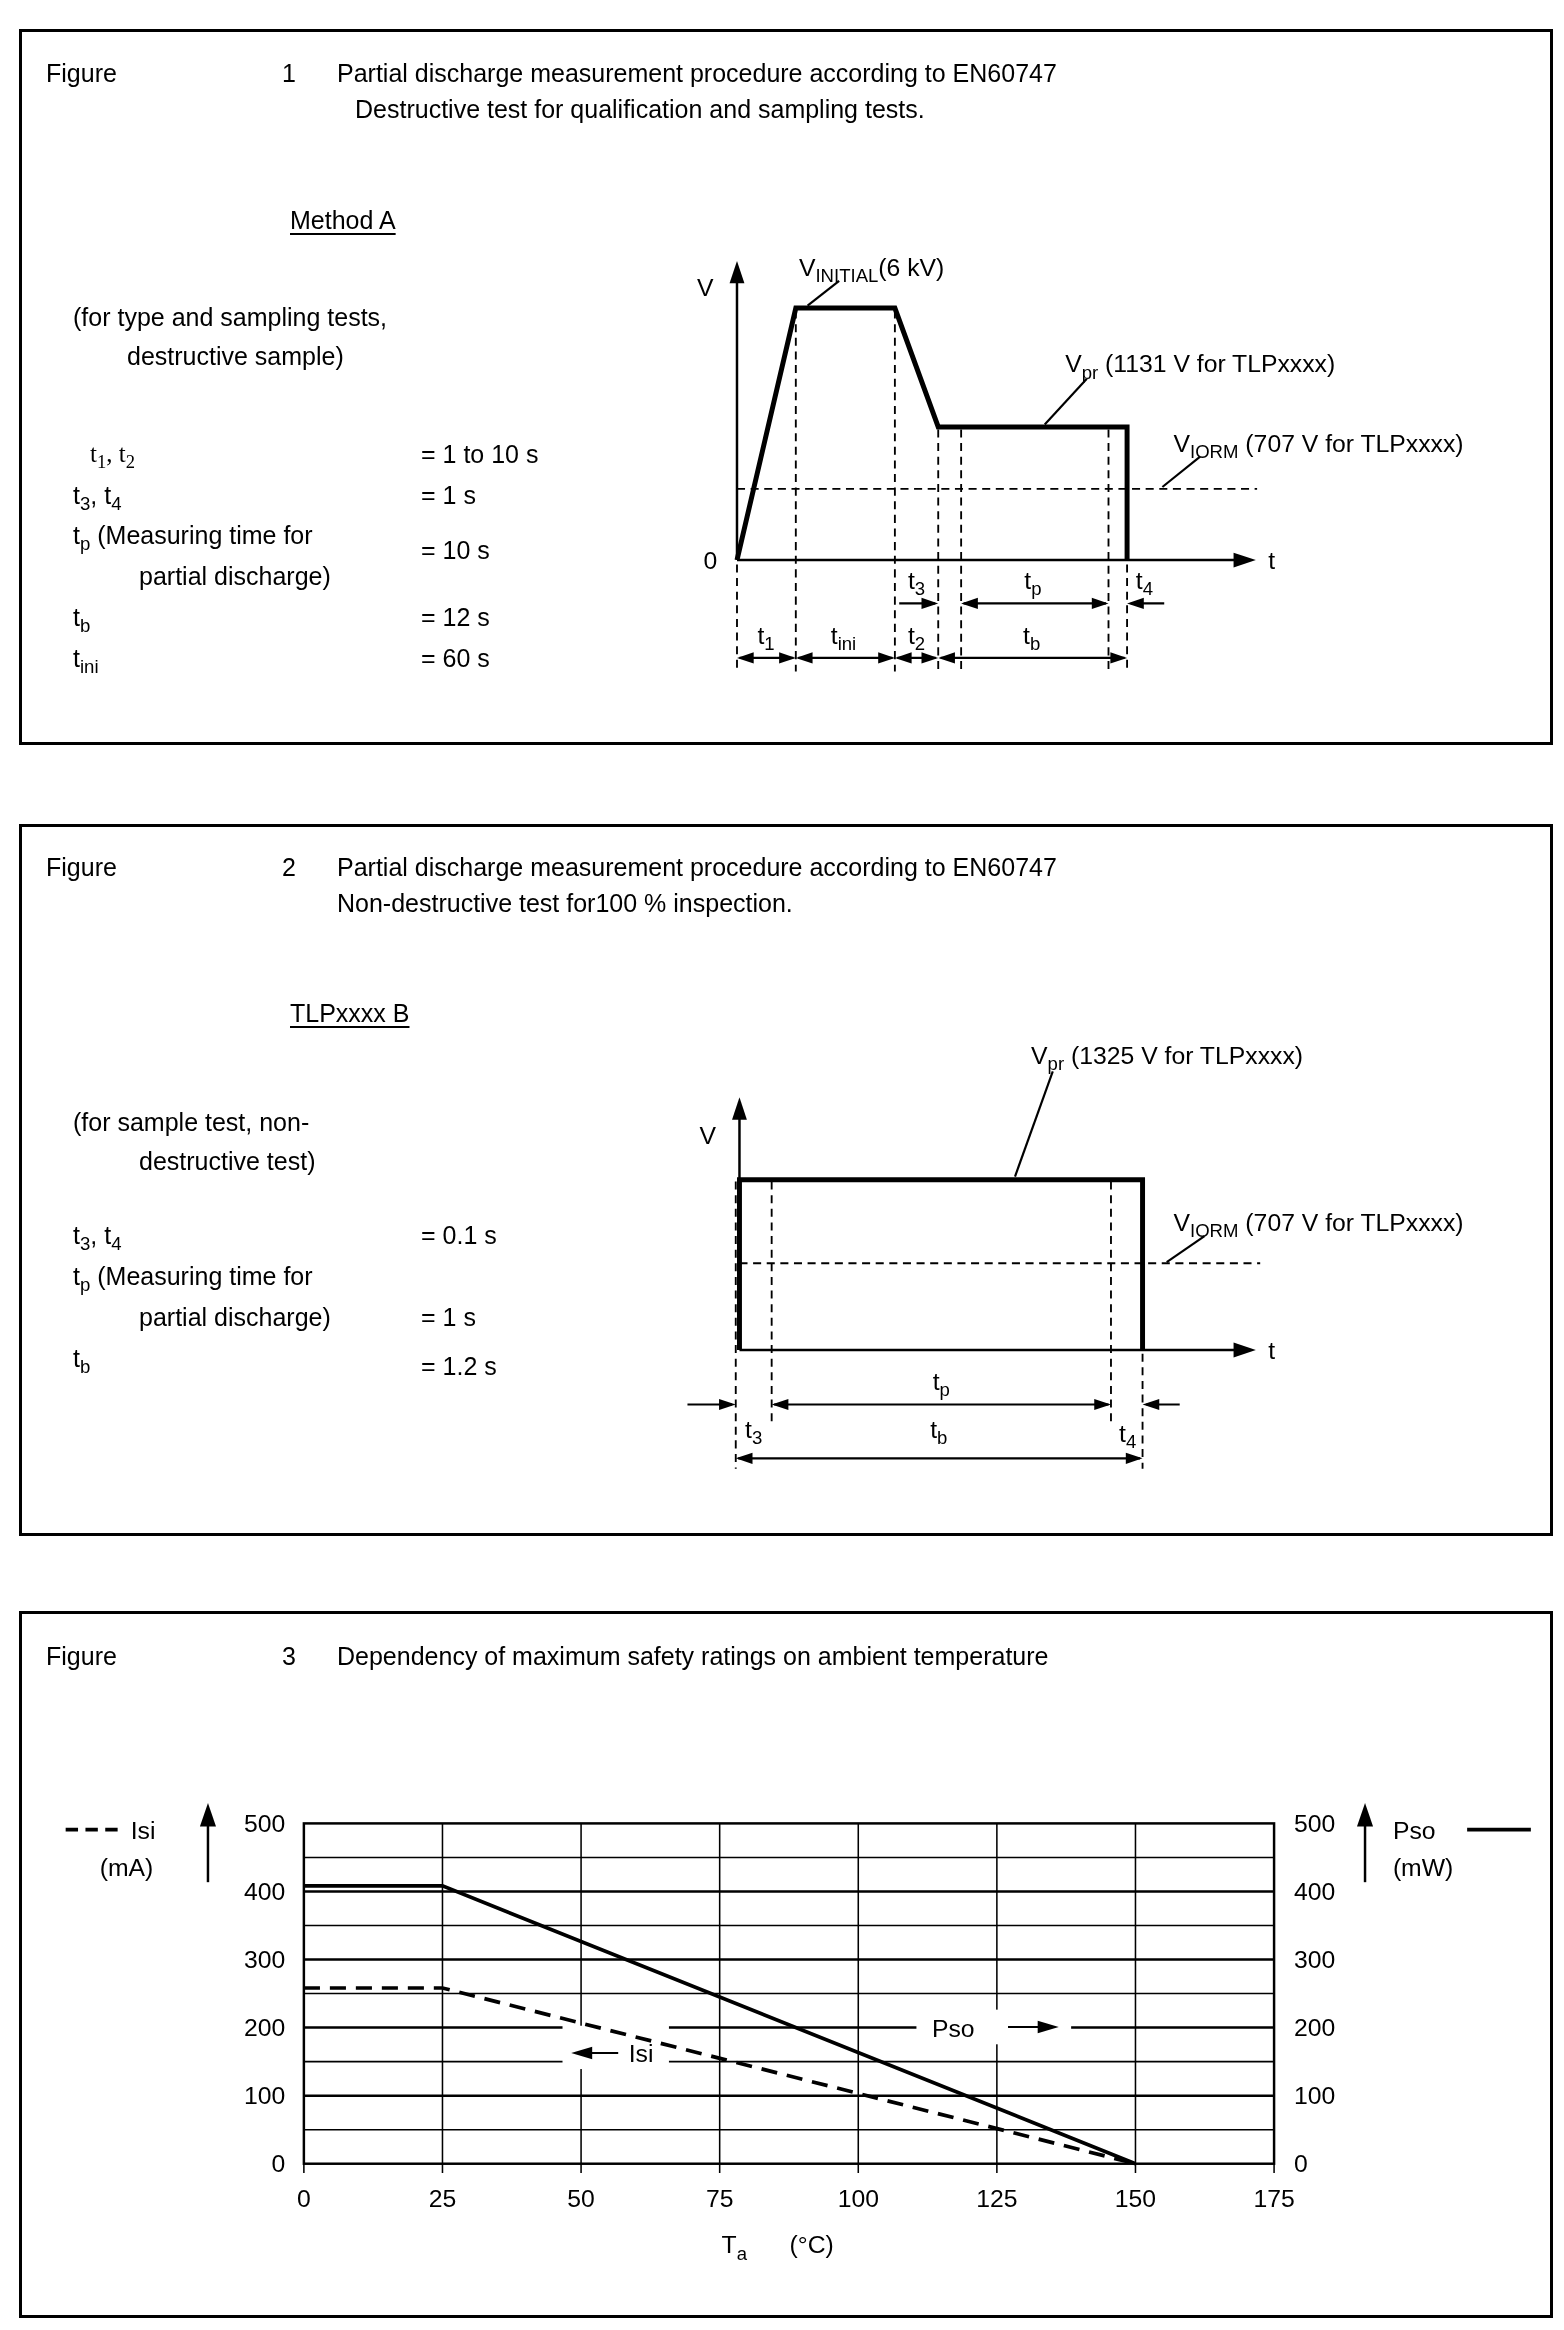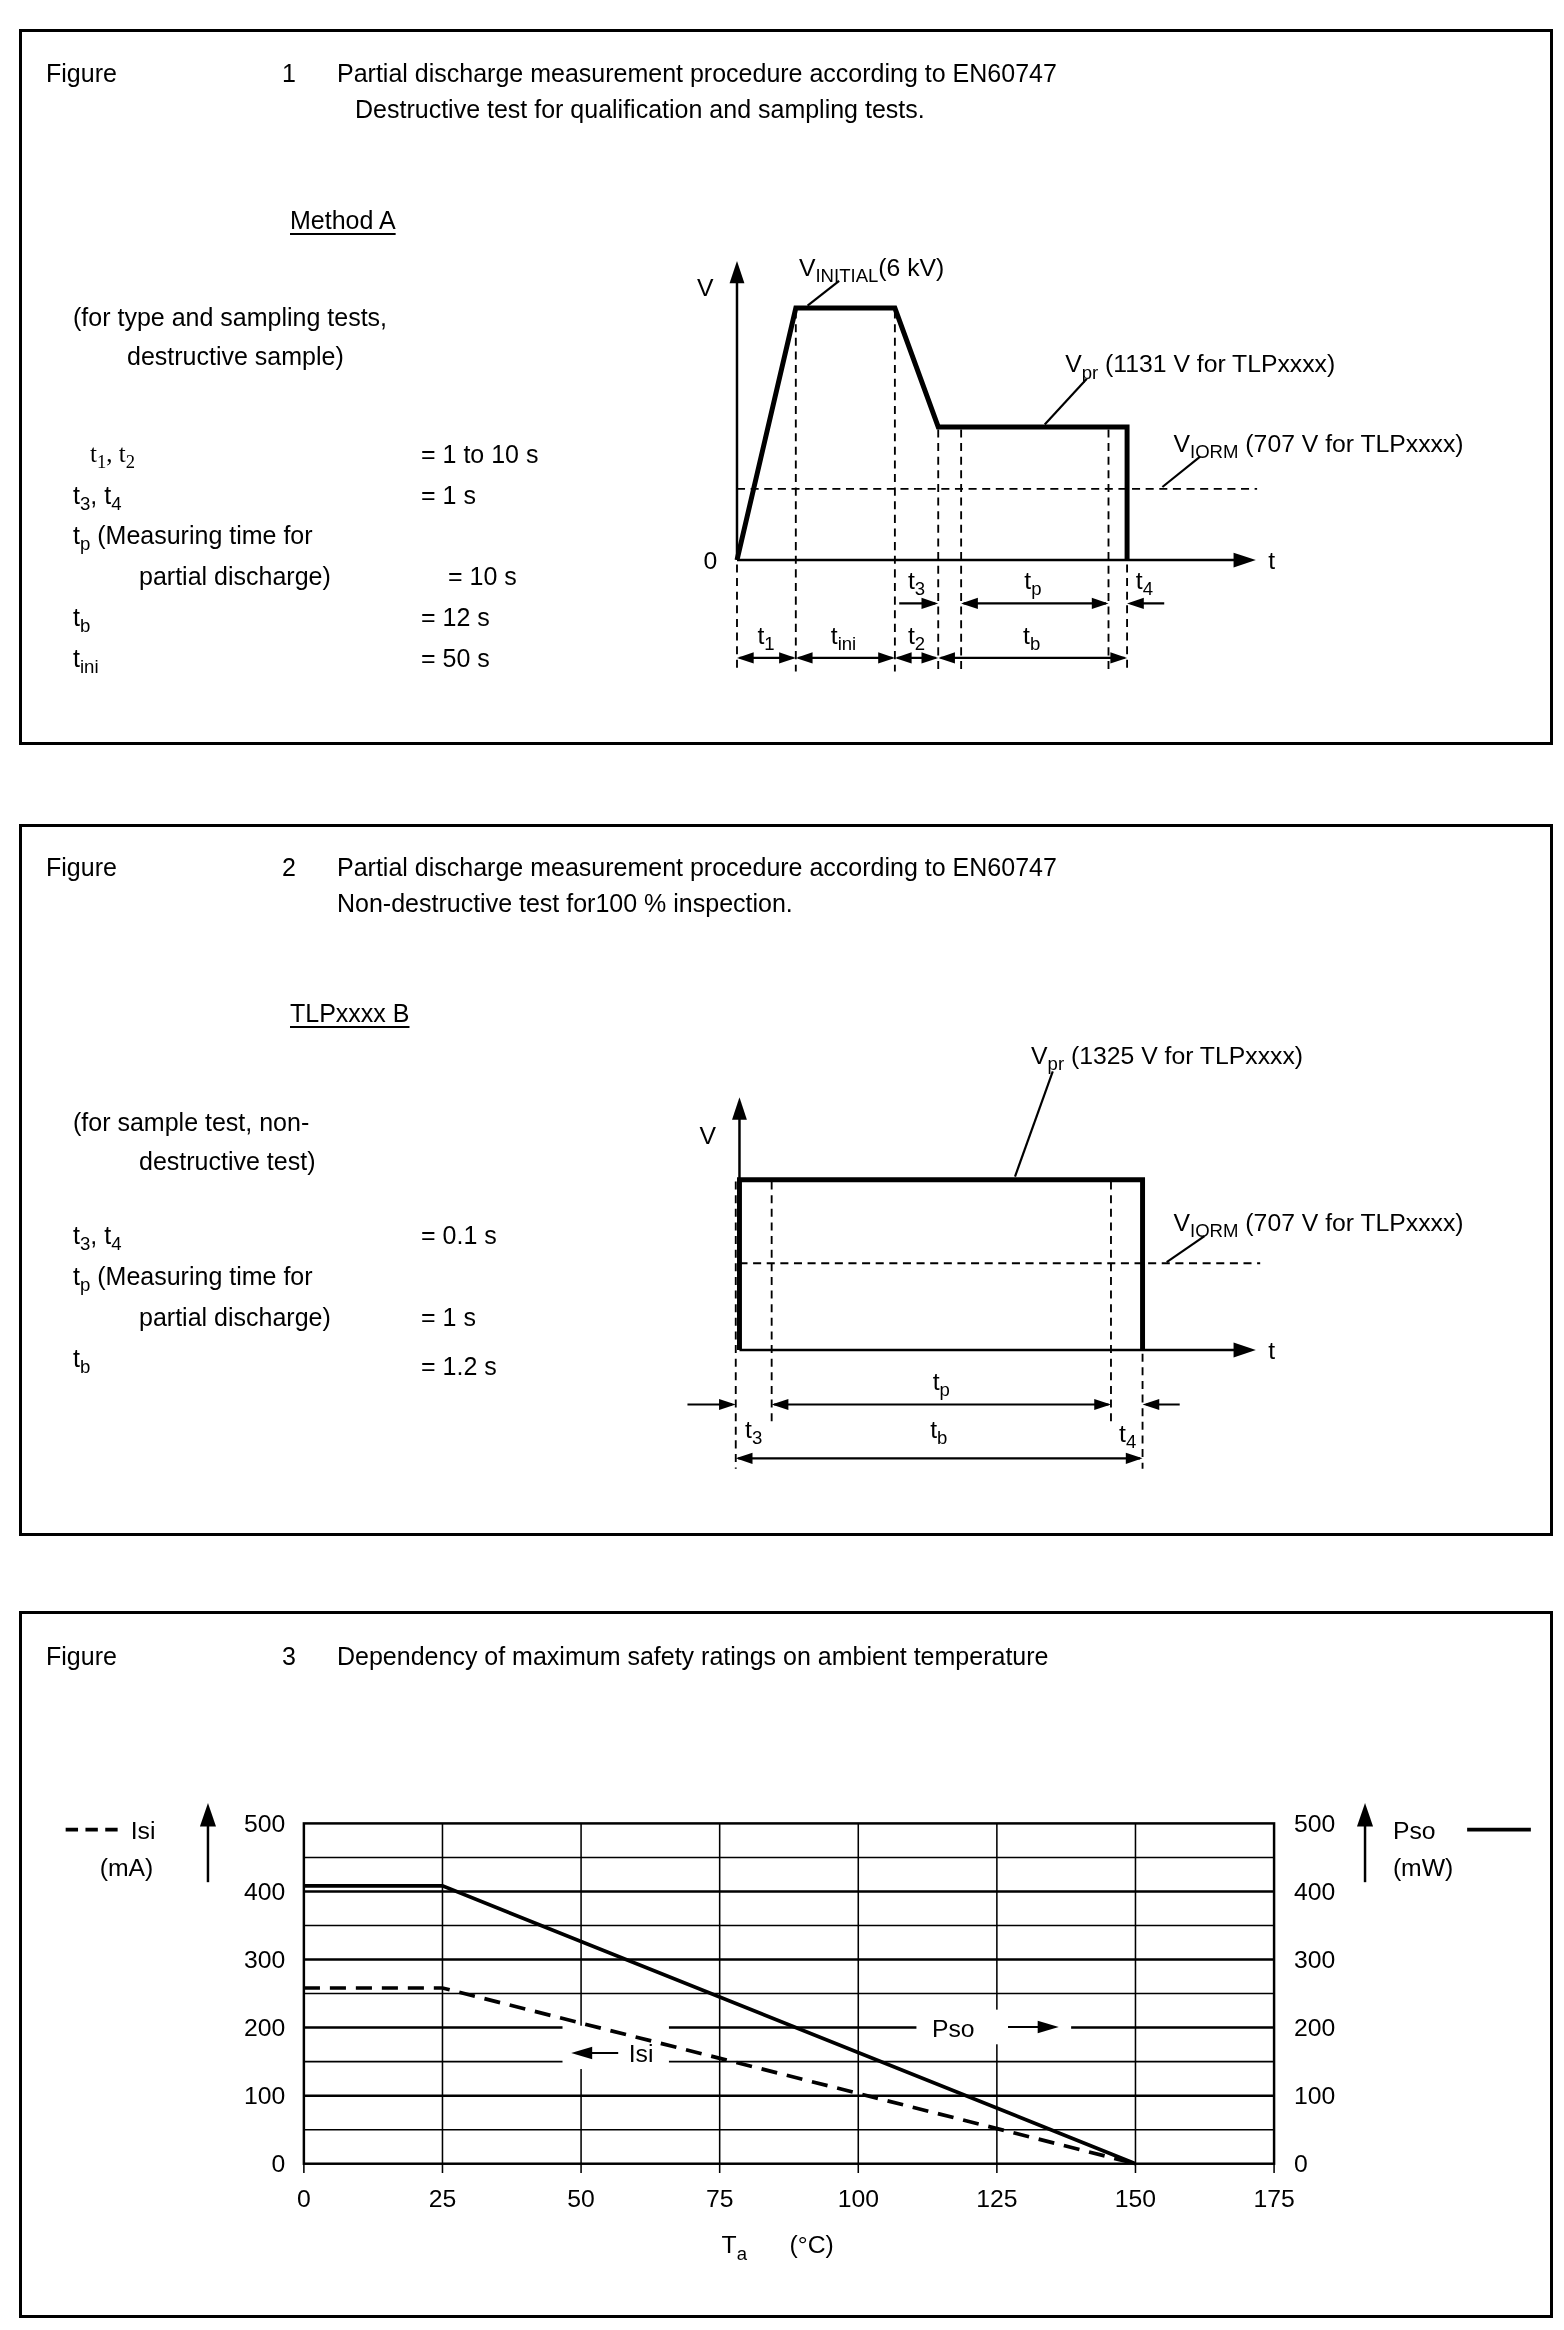--- a/index.html
+++ b/index.html
@@ -37,25 +37,25 @@
 <div class="t underline" style="left:290px;top:206px;">Method A</div>
 <div class="t" style="left:73px;top:303px;text-align:right;">(for type and sampling tests,</div>
 <div class="t" style="left:127px;top:342px;">destructive sample)</div>
 
 <div class="t" style="left:90px;top:440px;font-family:Liberation Serif, serif;"><span>t</span><sub>1</sub><span>, t</span><sub>2</sub></div>
 <div class="t" style="left:421px;top:440px;">= 1 to 10 s</div>
 <div class="t" style="left:73px;top:481px;"><span>t</span><sub>3</sub><span>, t</span><sub>4</sub></div>
 <div class="t" style="left:421px;top:481px;">= 1 s</div>
 <div class="t" style="left:73px;top:521px;"><span>t</span><sub>p</sub><span> (Measuring time for</span></div>
 <div class="t" style="left:139px;top:562px;"><span>partial discharge)</span></div>
-<div class="t" style="left:421px;top:562px;margin-left:27px;">= 10 s</div>
+<div class="t" style="left:421px;top:536px;">= 10 s</div>
 <div class="t" style="left:73px;top:603px;"><span>t</span><sub>b</sub></div>
 <div class="t" style="left:421px;top:603px;">= 12 s</div>
 <div class="t" style="left:73px;top:644px;"><span>t</span><sub>ini</sub></div>
-<div class="t" style="left:421px;top:644px;">= 50 s</div>
+<div class="t" style="left:421px;top:644px;">= 60 s</div>
 
 <svg style="left:675px;top:235px;" width="867" height="452" viewBox="0 0 1400 730">
 
   <line class="ax" x1="100" y1="525" x2="100" y2="62"></line>
   <polygon class="hd" points="100,42 88,78 112,78"></polygon>
   <line class="ax" x1="100" y1="525" x2="905" y2="525"></line>
   <polygon class="hd" points="938,525 902,513 902,537"></polygon>
   <text x="62" y="98" class="end">V</text>
   <text x="68" y="540" class="end">0</text>
   <text x="958" y="540">t</text>

